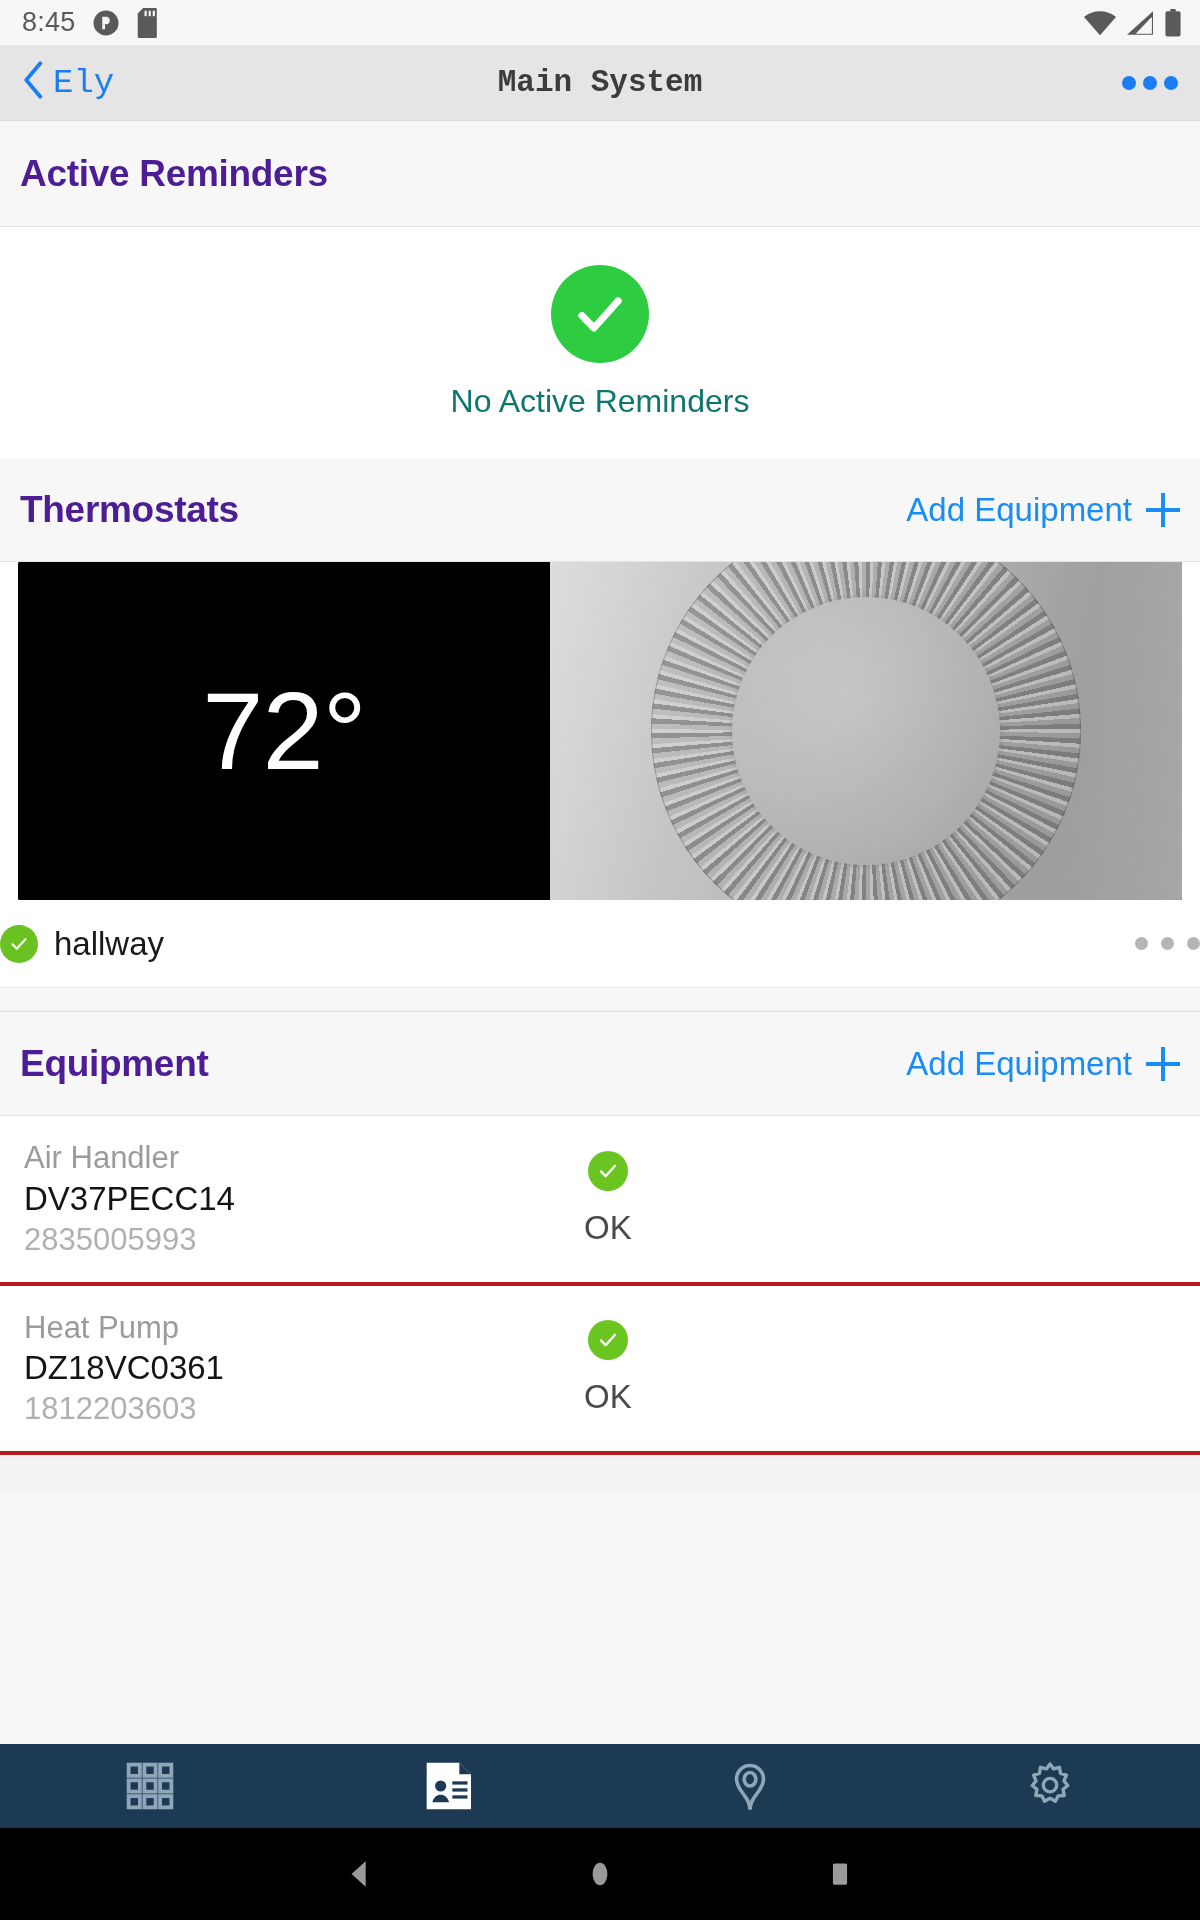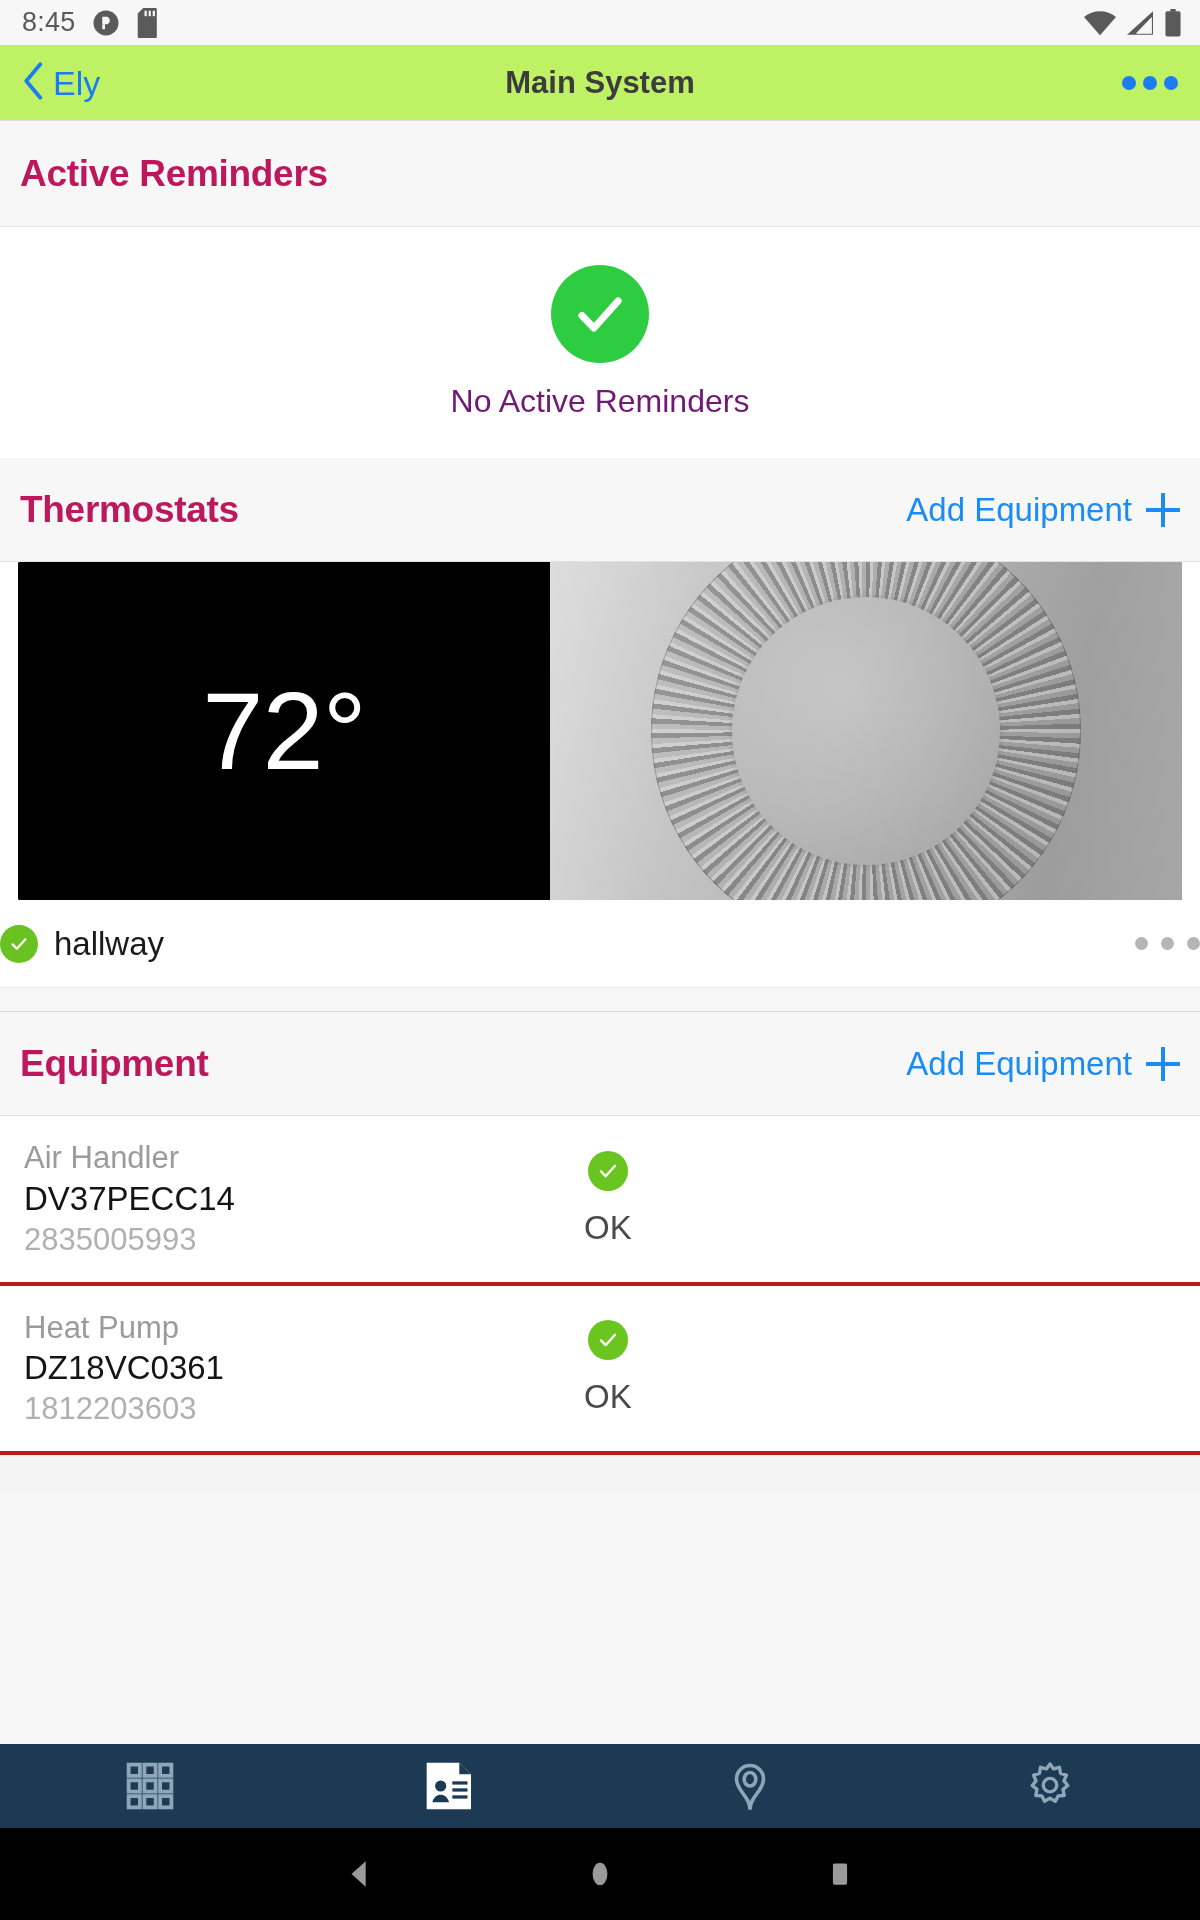--- a/index.html
+++ b/index.html
@@ -19,45 +19,46 @@
     padding:0 18px 0 22px;
   }
   .status-left { display:flex; align-items:center; gap:16px; }
   .status-time { font-size:27px; color:#5a5a5a; letter-spacing:.2px; }
   .status-right { display:flex; align-items:center; gap:9px; }
   .ic { display:block; }
 
   
   .navbar {
     flex:0 0 76px; height:76px;
-    background:#bef264;
+    background:#e5e5e5;
     border-bottom:1px solid #dcdcdc;
     display:flex; align-items:center; position:relative;
     padding:0 22px;
+    font-family:Liberation Mono, monospace;
   }
   .back-btn { display:flex; align-items:center; gap:9px; cursor:pointer; }
   .chev { width:22px; height:38px; }
   .back-label { font-size:34px; color:#1a7ef2; line-height:1; }
   .nav-title {
     position:absolute; left:0; right:0; text-align:center;
     font-size:31px; font-weight:bold; color:#3c3c3c; pointer-events:none;
   }
   .more-btn { margin-left:auto; display:flex; gap:7px; align-items:center; cursor:pointer; z-index:2; }
   .more-btn i { width:14px; height:14px; border-radius:50%; background:#1a7ef2; display:block; }
 
   
   .section-head {
     background:#f7f7f7;
     padding:0 20px;
     display:flex; align-items:center; justify-content:space-between;
     border-bottom:1px solid #e2e2e2;
   }
   .section-head.tall  { height:106px; }
   .section-head.mid   { height:104px; }
-  .section-title { font-size:37px; font-weight:bold; color:#be185d; letter-spacing:-.3px;text-align:center; }
+  .section-title { font-size:37px; font-weight:bold; color:#4c1d95; letter-spacing:-.3px;text-align:center; }
   .section-action { display:flex; align-items:center; gap:14px; cursor:pointer; }
   .section-action .lbl { font-size:33px; color:#1a8cf5; }
   .plus { position:relative; width:34px; height:34px; }
   .plus::before, .plus::after {
     content:""; position:absolute; background:#1a8cf5;
   }
   .plus::before { left:15px; top:0; width:4px; height:34px; }
   .plus::after  { top:15px; left:0; height:4px; width:34px; }
 
   
@@ -65,21 +66,21 @@
     background:#fff; height:231px; flex:0 0 231px;
     display:flex; flex-direction:column; align-items:center; justify-content:center;
     gap:20px;
   }
   .check-circle {
     width:98px; height:98px; border-radius:50%;
     background:#2ecc41;
     display:flex; align-items:center; justify-content:center;
   }
   .check-circle svg { width:58px; height:58px; }
-  .reminders-text { font-size:32px; color:#701a75; }
+  .reminders-text { font-size:32px; color:#0f766e; }
 
   
   .thermo-wrap { background:#fff; }
   .thermo-card {
     margin:0 18px; height:338px;
     display:flex; overflow:hidden; background:#000;
     border-radius:2px;
   }
   .thermo-left {
     width:532px; background:#000; color:#fff;

